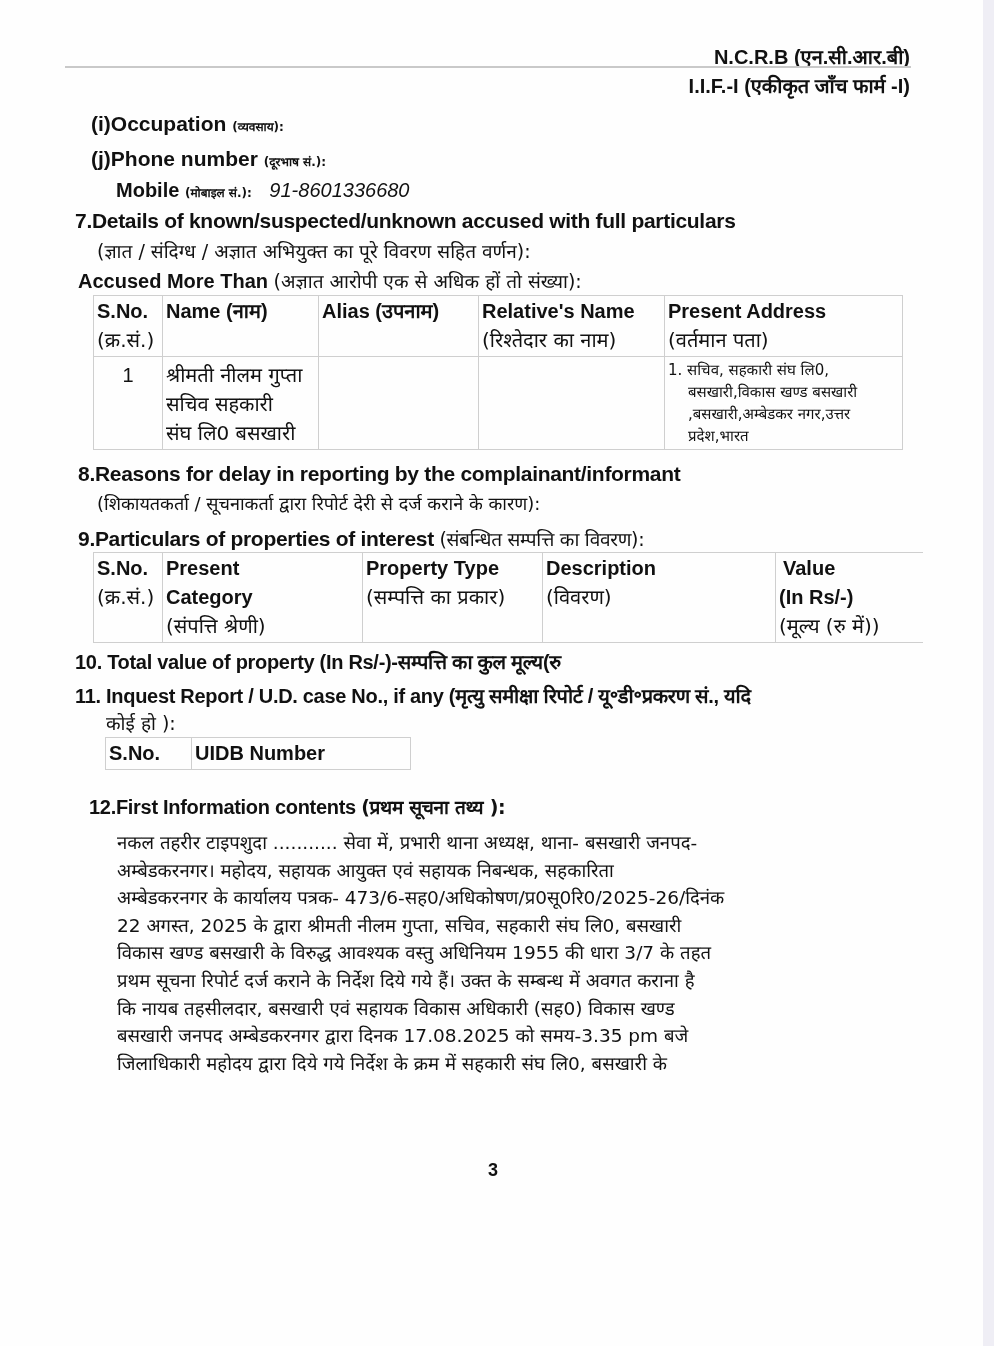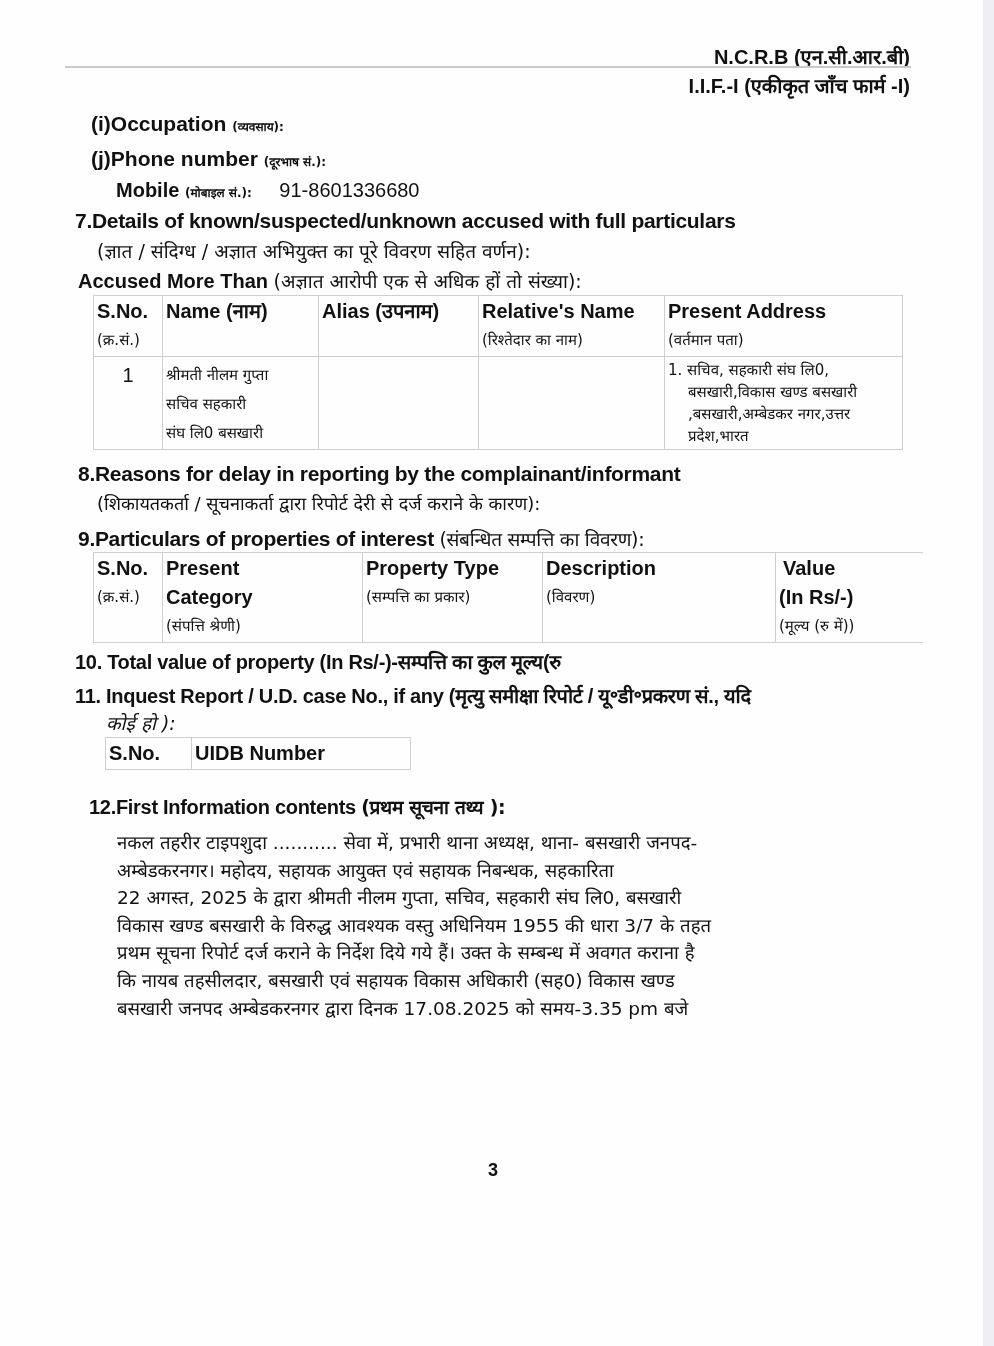--- a/index.html
+++ b/index.html
@@ -10,21 +10,21 @@
     .b { font-weight: bold; }
     .hdr { font-size: 20px; font-weight: bold; right: 84px; }
     .rule { position: absolute; left: 65px; top: 66px; width: 846px; height: 2px; background: #c9c9c9; }
     .f21 { font-size: 21px; }
     .f20 { font-size: 20px; }
     .cond { font-family: "Liberation Sans", sans-serif; letter-spacing: -0.3px; }
     .hi { font-family: "DejaVu Sans", sans-serif; font-weight: normal; font-size: 18px; }
     .hib { font-family: "DejaVu Sans", sans-serif; font-size: 12px; }
     table { position: absolute; border-collapse: collapse; }
     td { border: 1.5px solid #cfcfcf; vertical-align: top; padding: 1px 3px; font-size: 20px; line-height: 29px; }
-    td .hi { font-size: 15px; }
+    td .hi { font-size: 20px; }
     .accused td.h { font-weight: bold; }
     .prop td { border-top: 1.5px solid #cfcfcf; border-bottom: 1.5px solid #cfcfcf; }
     .prop td.last { border-right: none; }
     .small { font-size: 15px; line-height: 22px; font-family: "DejaVu Sans", sans-serif; }
     .body-text { position: absolute; left: 117px; top: 829px; width: 730px; font-family: "DejaVu Sans", sans-serif; font-size: 18.5px; line-height: 27.6px; white-space: nowrap; }
     .body-text div { height: 27.6px; }
     .pageno { position: absolute; left: 488px; top: 1160px; font-size: 18px; font-weight: bold; }
   </style>
 </head>
 <body>
@@ -41,21 +41,21 @@
 </div>
 
 <div class="abs f21 b" style="left:91px; top:147px;">
   <span>(j)</span><span>Phone number</span>
   <span class="hib">(दूरभाष सं.):</span>
 </div>
 
 <div class="abs f20" style="left:116px; top:179px;">
   <span class="b">Mobile</span>
   <span class="hib b">(मोबाइल सं.):</span>
-  <span style="margin-left:22px;">91-8601336680</span>
+  <span style="margin-left:12px;font-style:italic;">91-8601336680</span>
 </div>
 
 <div class="abs f21 b cond" style="left:75px; top:209px;">7.Details of known/suspected/unknown accused with full particulars</div>
 <div class="abs hi" style="left:97px; top:238px; font-size:19px;">(ज्ञात / संदिग्ध / अज्ञात अभियुक्त का पूरे विवरण सहित वर्णन):</div>
 <div class="abs f20" style="left:78px; top:268px;">
   <span class="b">Accused More Than</span>
   <span class="hi" style="font-size:19px;">(अज्ञात आरोपी एक से अधिक हों तो संख्या):</span>
 </div>
 
 <table class="accused" style="left:93px; top:295px; width:810px;">
@@ -132,39 +132,41 @@
       <div>(In Rs/-)</div>
       <div class="hi">(मूल्य (रु में))</div>
     </td>
   </tr>
 </tbody>
   </table>
 
 <div class="abs f20 b cond" style="left:75px; top:648px;">10. Total value of property (In Rs/-)-सम्पत्ति का कुल मूल्य(रु</div>
 
 <div class="abs f20 b cond" style="left:75px; top:682px;">11. Inquest Report / U.D. case No., if any (मृत्यु समीक्षा रिपोर्ट / यू॰डी॰प्रकरण सं., यदि</div>
-<div class="abs hib" style="left:106px; top:710px; font-size:19px;font-style:italic;">कोई हो ):</div>
+<div class="abs hib" style="left:106px; top:710px; font-size:19px;">कोई हो ):</div>
 
 <table style="left:105px; top:737px; width:306px;">
   <tbody>
       <tr>
     <td class="b" style="width:86px;">S.No.</td>
     <td class="b">UIDB Number</td>
   </tr>
 </tbody>
   </table>
 
 <div class="abs f20 b cond" style="left:89px; top:794px;">
   <span>12.First Information contents</span>
   <span class="hi" style="font-size:19px; font-weight:bold;">(प्रथम सूचना तथ्य ):</span>
 </div>
 
 <div class="body-text">
   <div>नकल तहरीर टाइपशुदा ........... सेवा में, प्रभारी थाना अध्यक्ष, थाना- बसखारी जनपद-</div>
   <div>अम्बेडकरनगर। महोदय, सहायक आयुक्त एवं सहायक निबन्धक, सहकारिता</div>
+  <div>अम्बेडकरनगर के कार्यालय पत्रक- 473/6-सह0/अधिकोषण/प्र0सू0रि0/2025-26/दिनंक</div>
   <div>22 अगस्त, 2025 के द्वारा श्रीमती नीलम गुप्ता, सचिव, सहकारी संघ लि0, बसखारी</div>
   <div>विकास खण्ड बसखारी के विरुद्ध आवश्यक वस्तु अधिनियम 1955 की धारा 3/7 के तहत</div>
   <div>प्रथम सूचना रिपोर्ट दर्ज कराने के निर्देश दिये गये हैं। उक्त के सम्बन्ध में अवगत कराना है</div>
   <div>कि नायब तहसीलदार, बसखारी एवं सहायक विकास अधिकारी (सह0) विकास खण्ड</div>
   <div>बसखारी जनपद अम्बेडकरनगर द्वारा दिनक 17.08.2025 को समय-3.35 pm बजे</div>
+  <div>जिलाधिकारी महोदय द्वारा दिये गये निर्देश के क्रम में सहकारी संघ लि0, बसखारी के</div>
 </div>
 
 <div class="pageno">3</div>
 
 </body></html>

